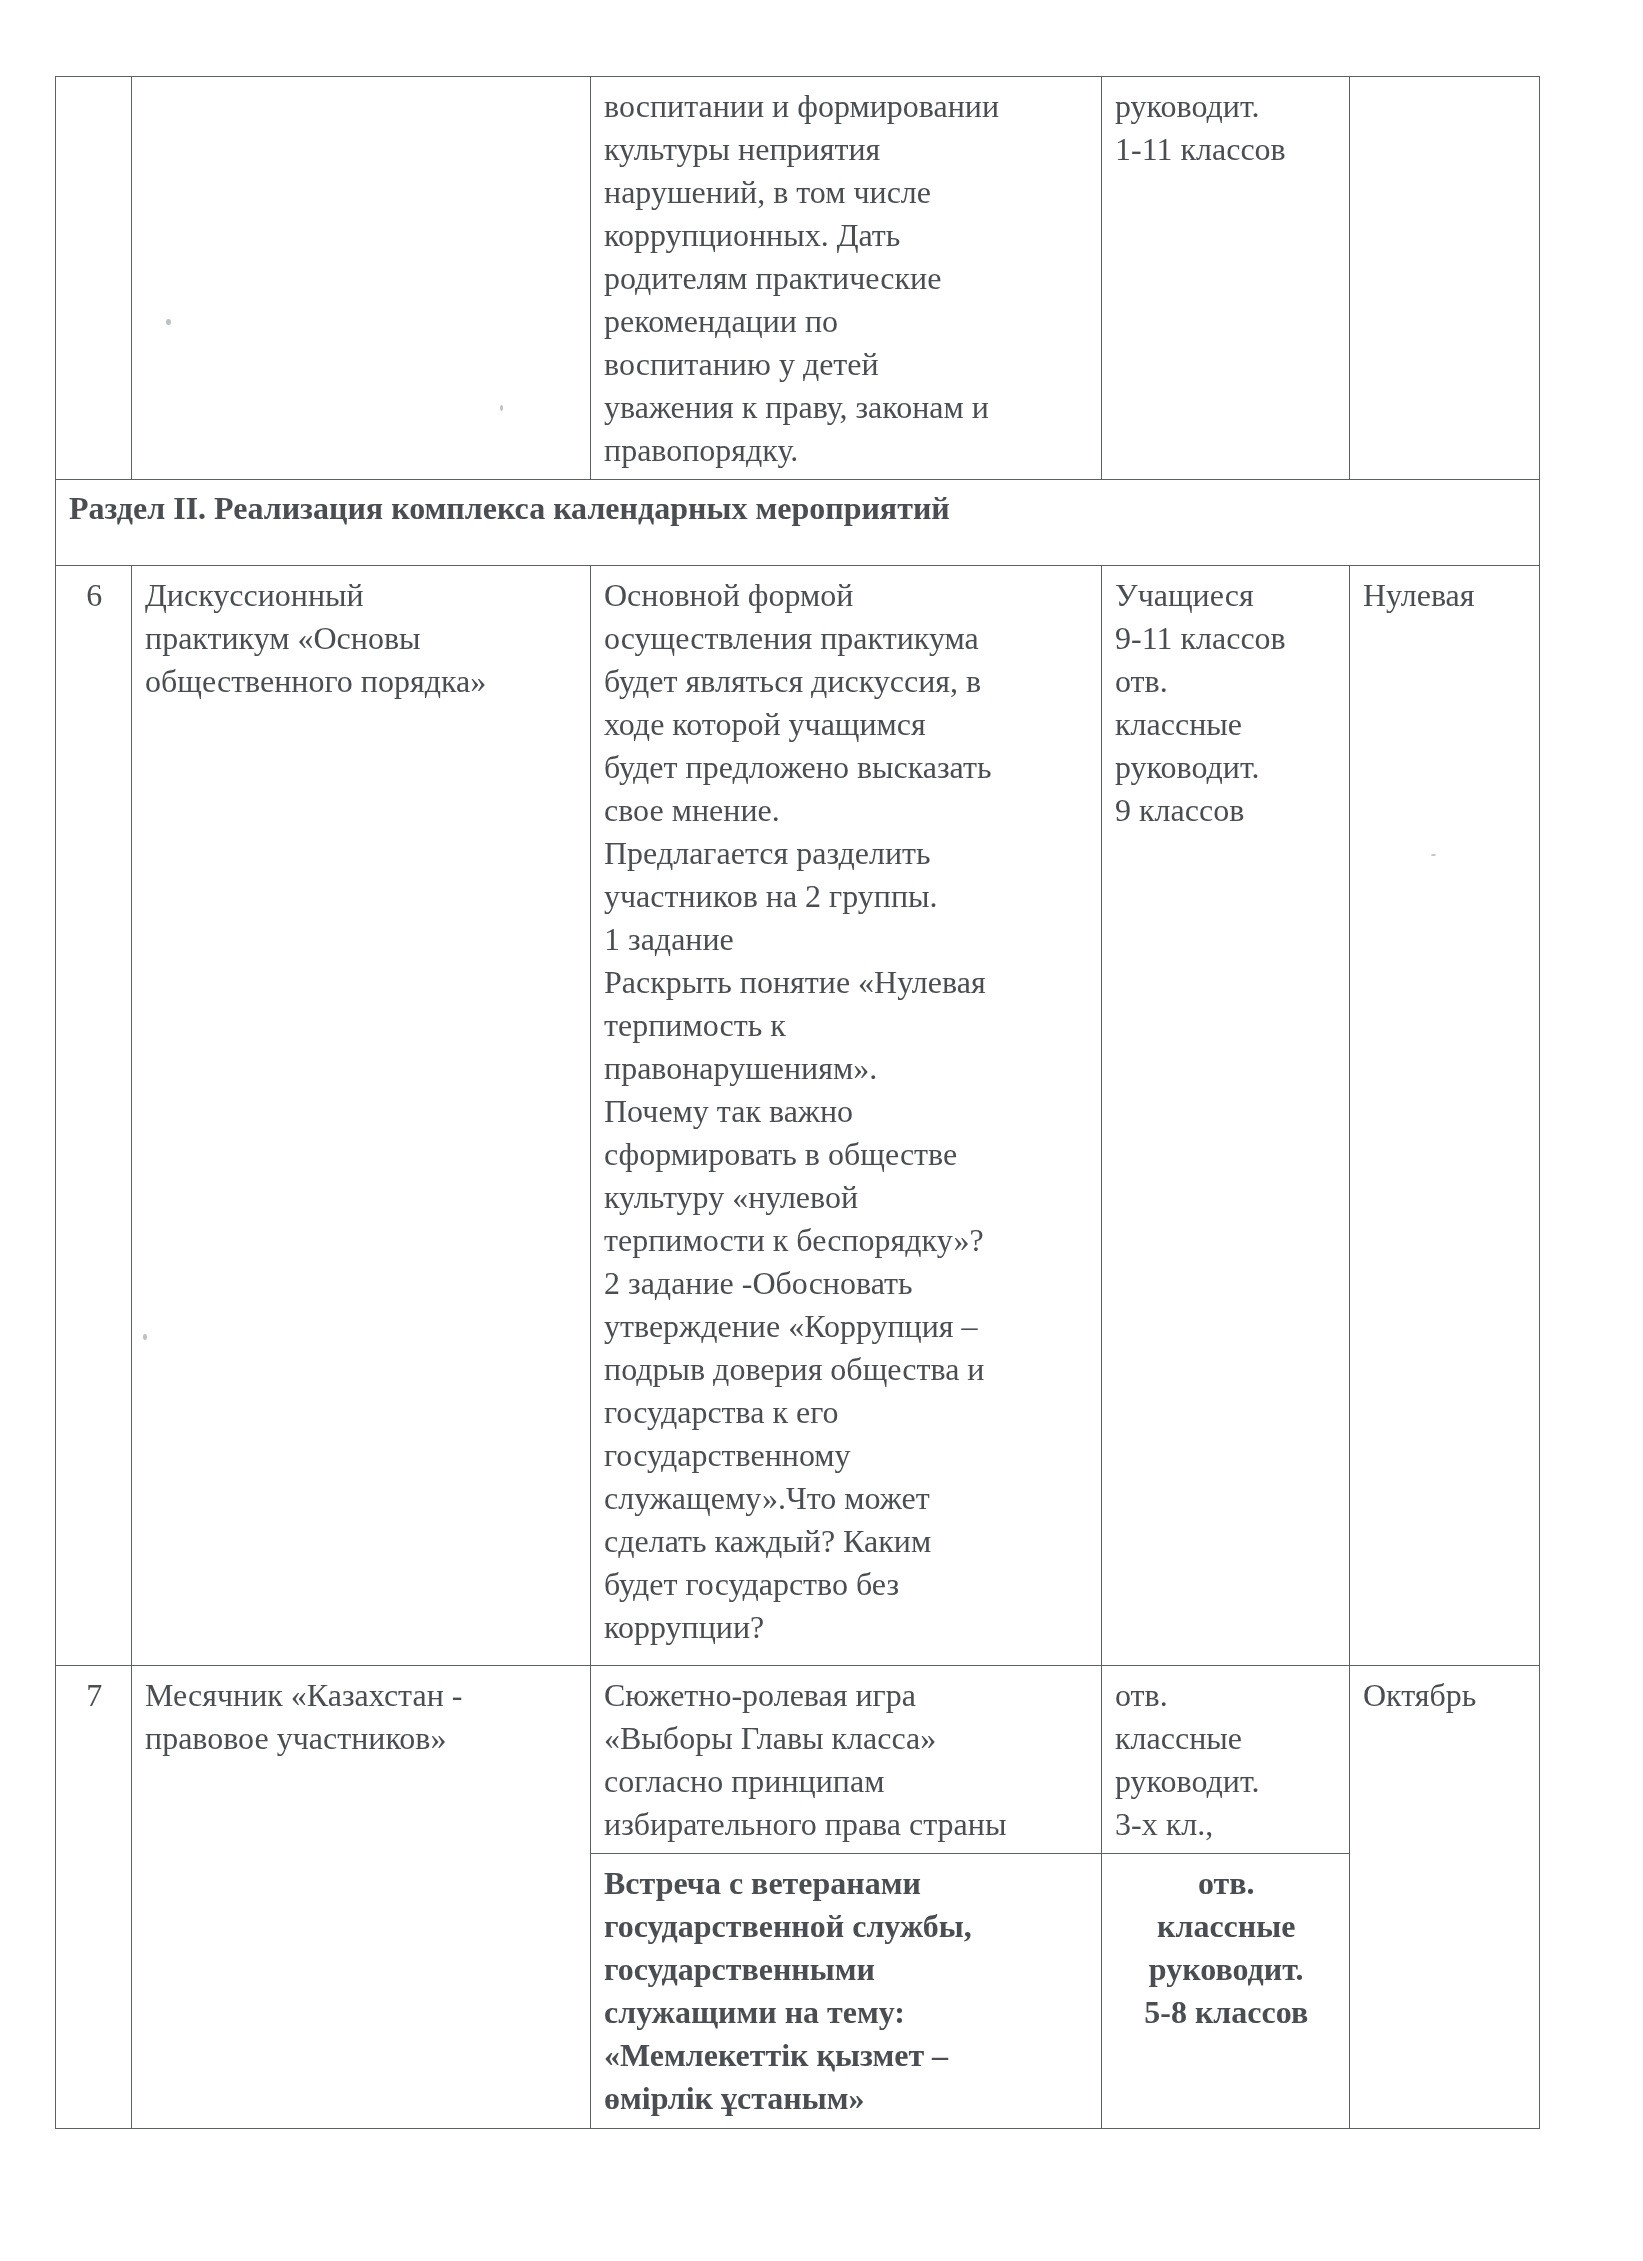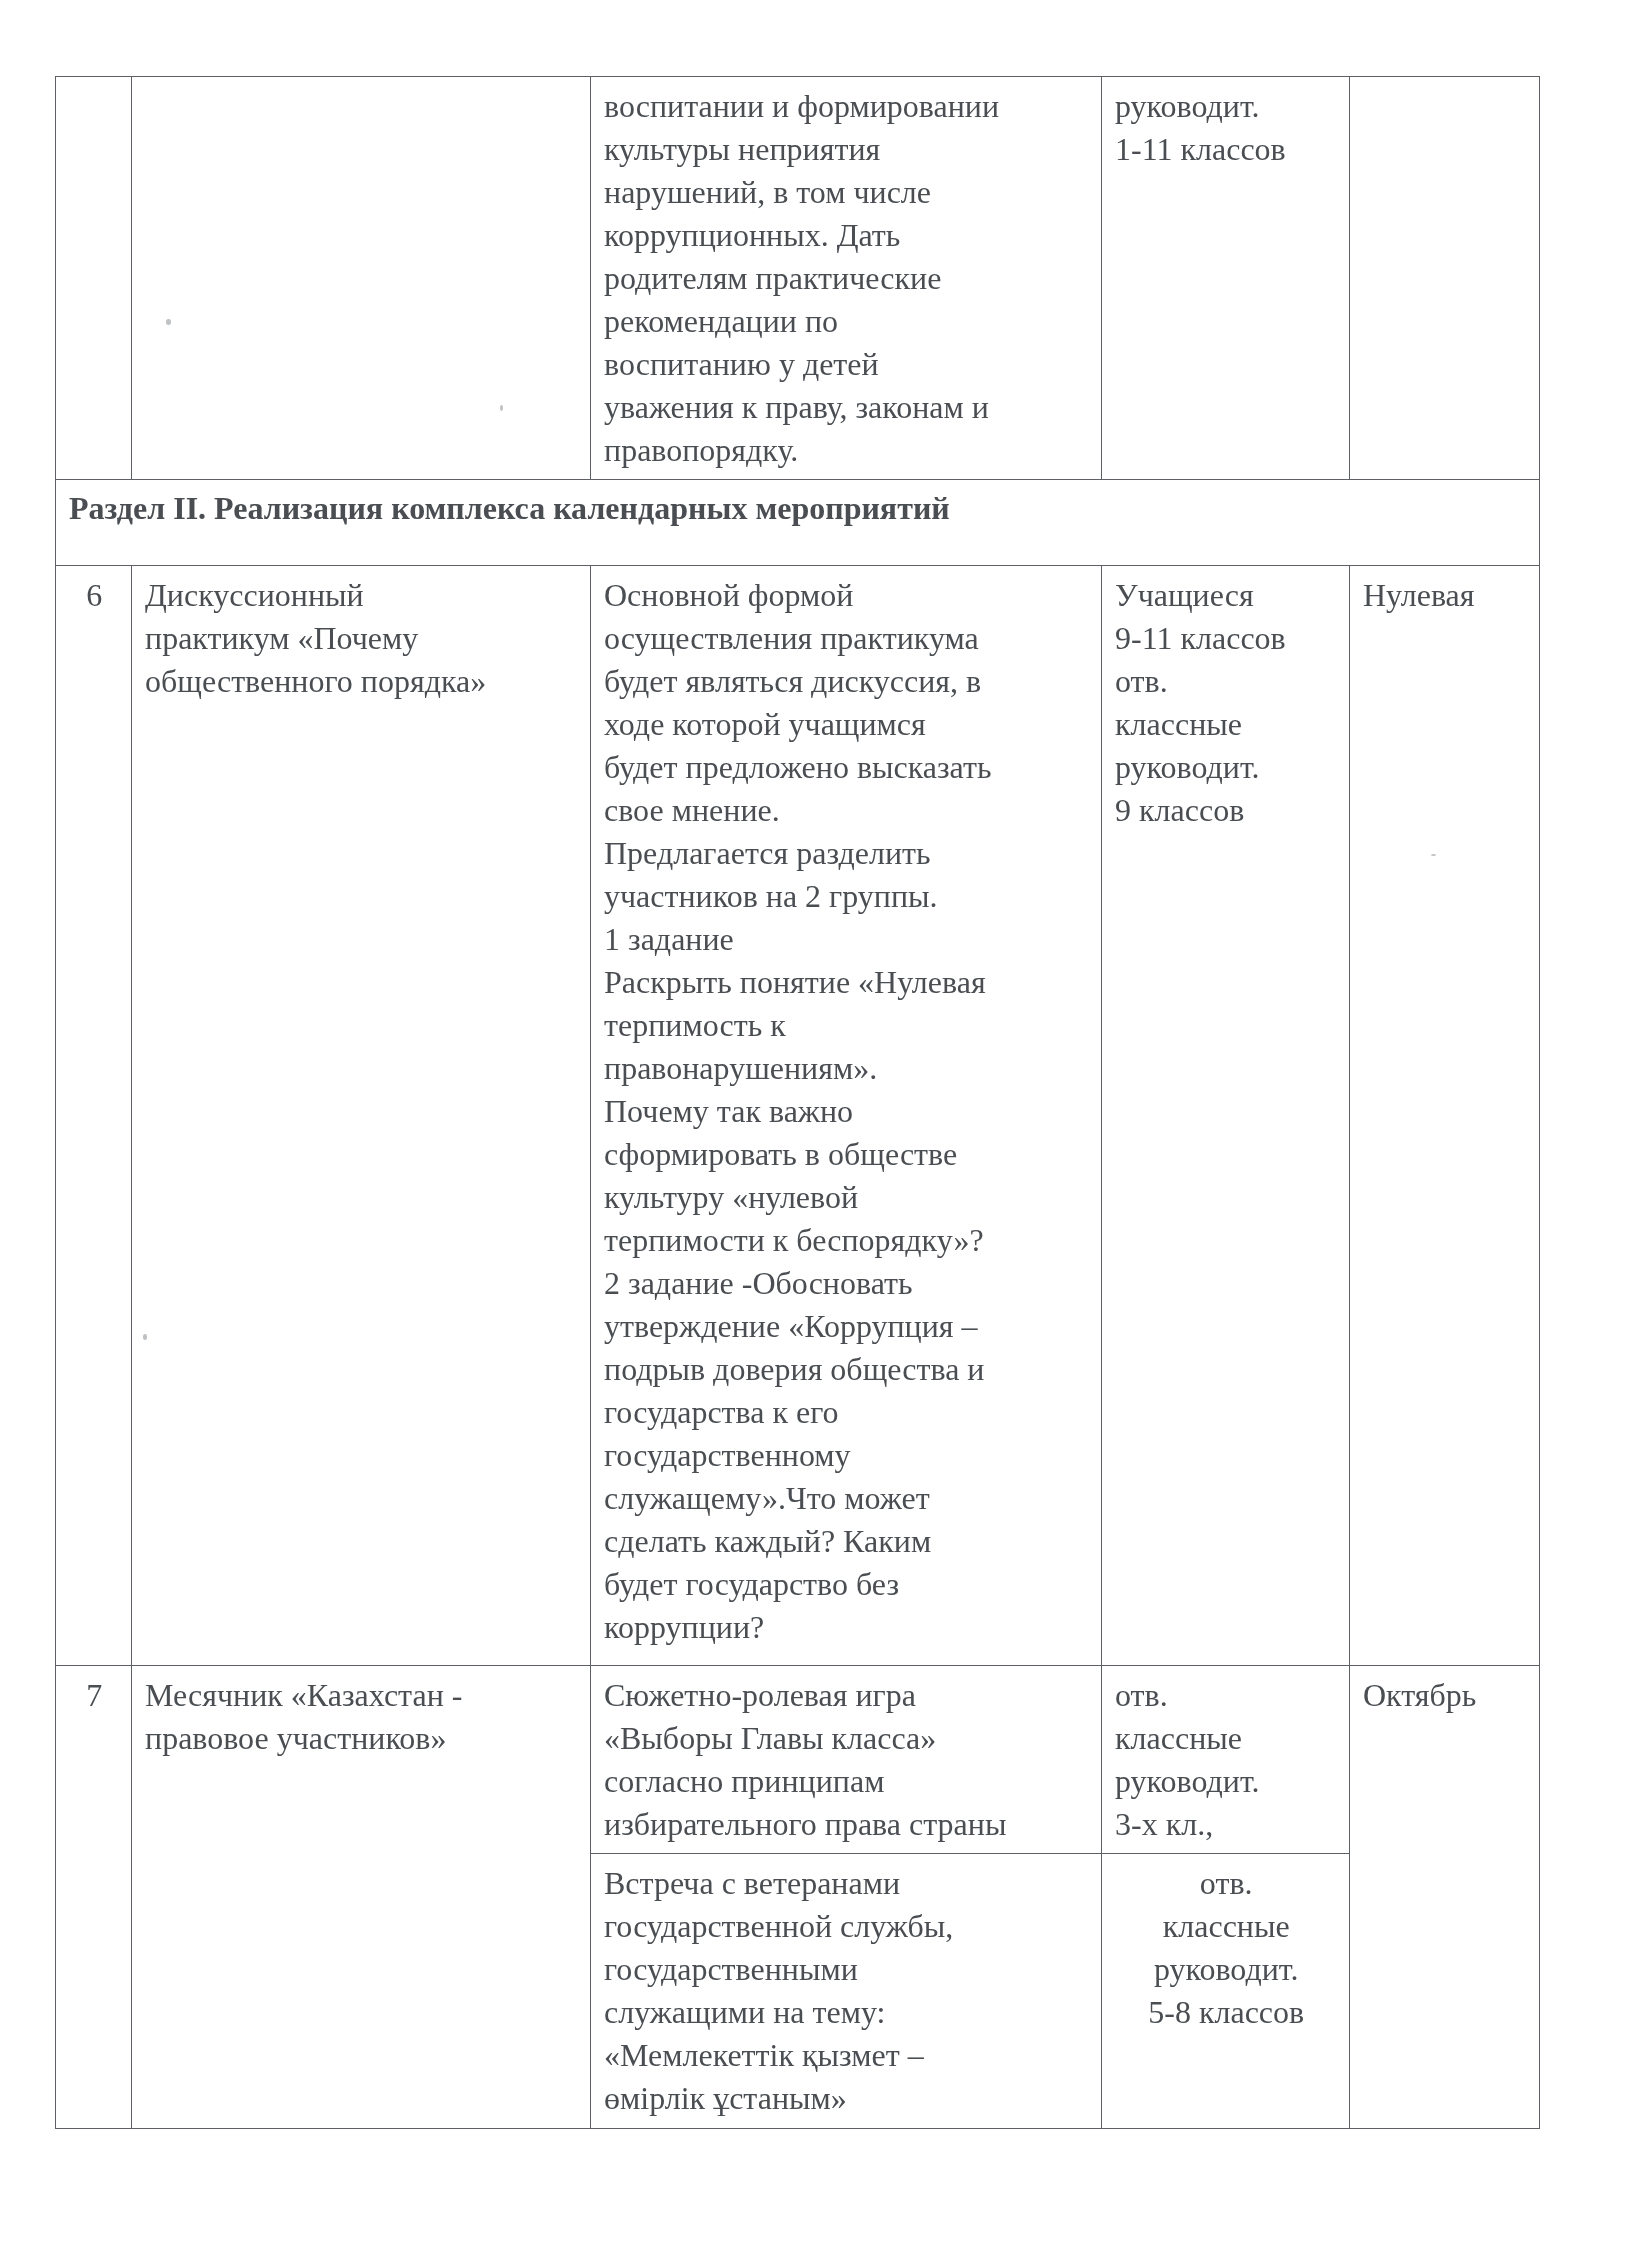--- a/index.html
+++ b/index.html
@@ -49,21 +49,21 @@
     td.num { text-align: center; padding-left: 3.9px; padding-right: 3.9px; }
     td.center { text-align: center; }
     tr.section-row td {
       font-weight: bold;
       height: 71px;
       padding-top: 6.4px;
     }
     tr.row-cont td { height: 380px; }
     tr.row-6 td { height: 1083px; }
     tr.row-7a td.desc, tr.row-7a td.resp { height: 169px; margin-left: 19px; }
-    tr.row-7b td.desc, tr.row-7b td.resp { height: 245px; }
+    tr.row-7b td.desc, tr.row-7b td.resp { height: 245px; font-weight: bold; }
 
     .speck {
       position: absolute;
       background: #8a8f94;
       border-radius: 50%;
       opacity: 0.55;
     }
   </style>
 </head>
 <body>
@@ -97,21 +97,21 @@
         <td></td>
       </tr>
 
       <tr class="section-row">
         <td colspan="5">Раздел II. Реализация комплекса календарных мероприятий</td>
       </tr>
 
       <tr class="row-6">
         <td class="num">6</td>
         <td> Дискуссионный
-практикум «Почему
+практикум «Основы
 общественного порядка»</td>
         <td>Основной формой
 осуществления практикума
 будет являться дискуссия, в
 ходе которой учащимся
 будет предложено высказать
 свое мнение.
 Предлагается разделить
 участников на 2 группы.
 1 задание

